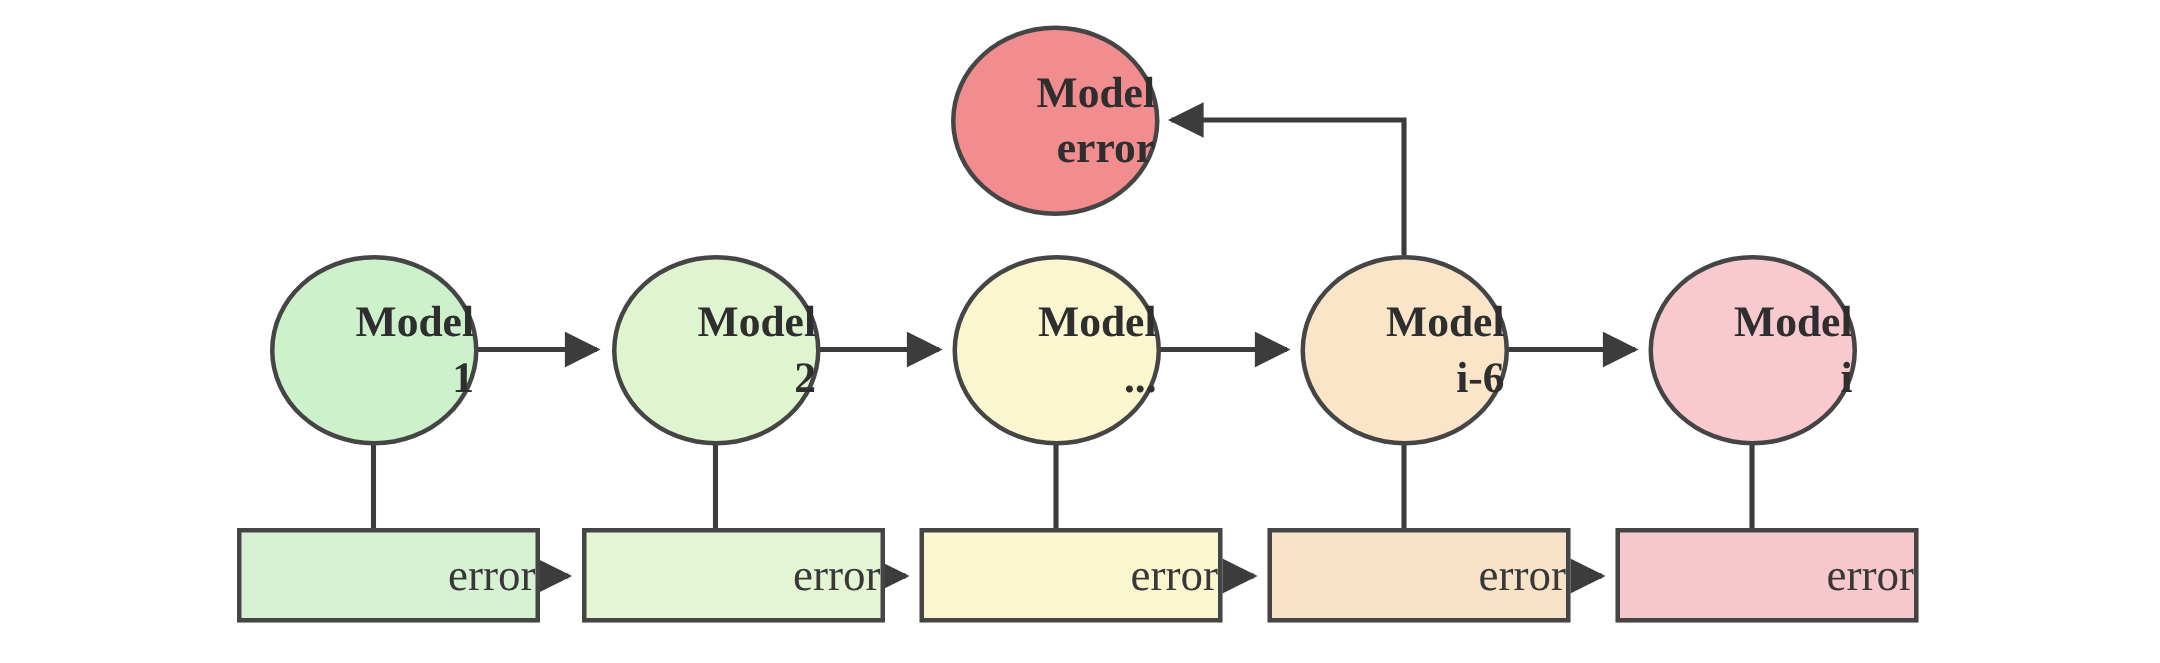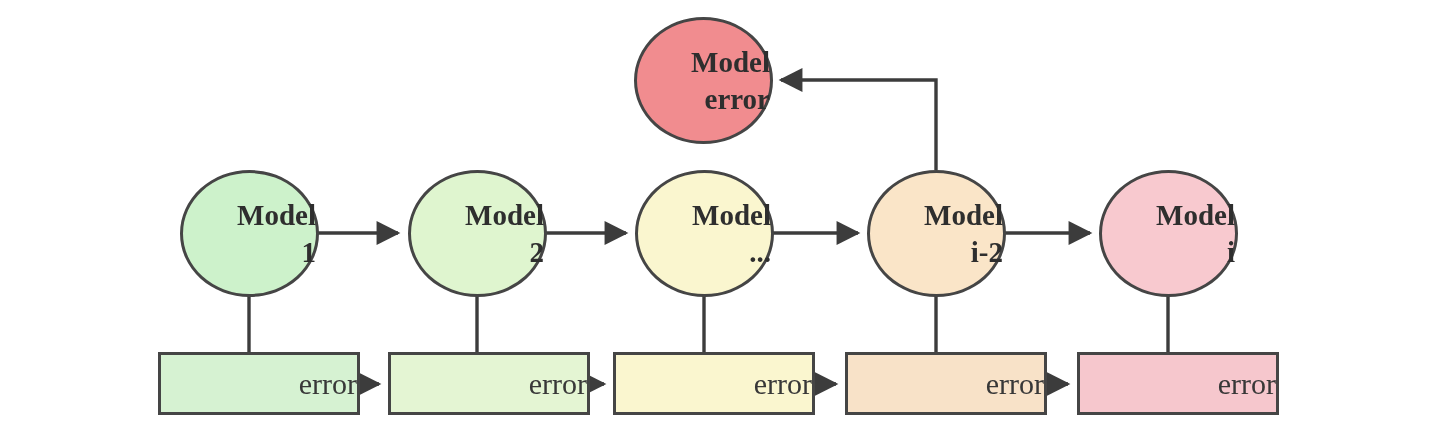--- a/index.html
+++ b/index.html
@@ -77,21 +77,21 @@
   <div class="node circle m2">
     <span>Model</span>
     <span>2</span>
   </div>
   <div class="node circle m3">
     <span>Model</span>
     <span>...</span>
   </div>
   <div class="node circle m4">
     <span>Model</span>
-    <span>i-2</span>
+    <span>i-6</span>
   </div>
   <div class="node circle m5">
     <span>Model</span>
     <span>i</span>
   </div>
 
   <div class="node ebox b1">
     <span>error</span>
   </div>
   <div class="node ebox b2">

